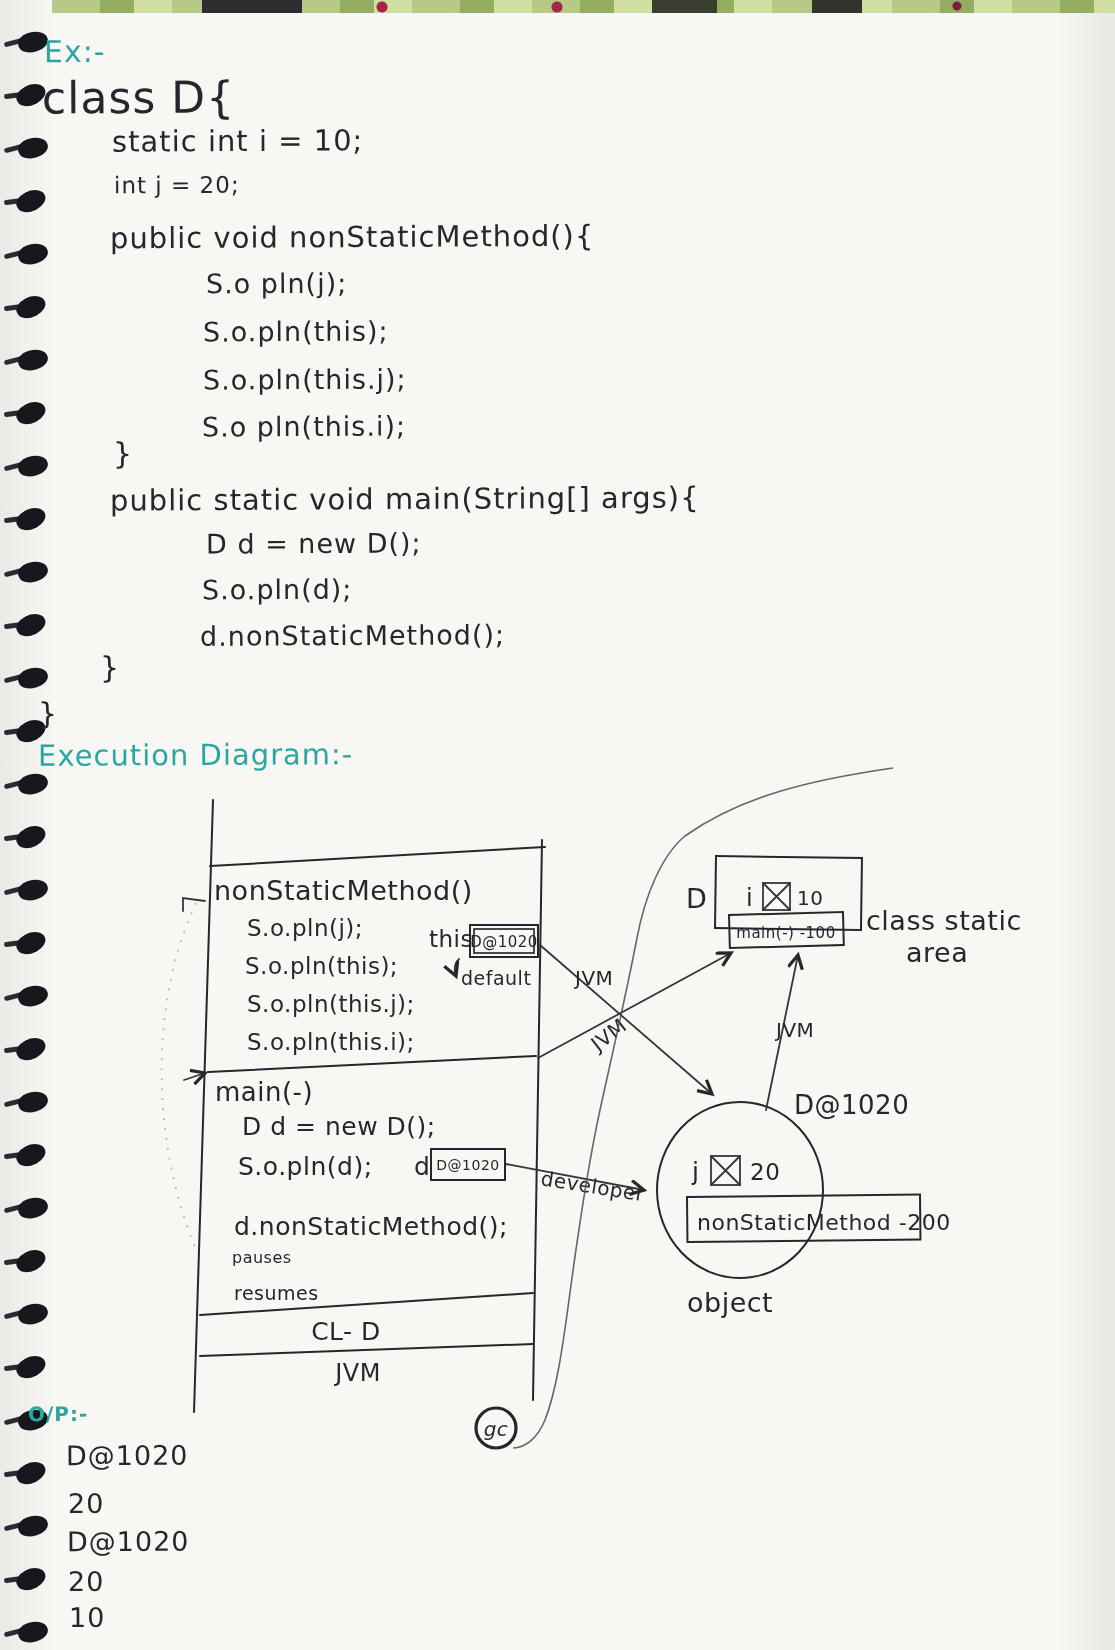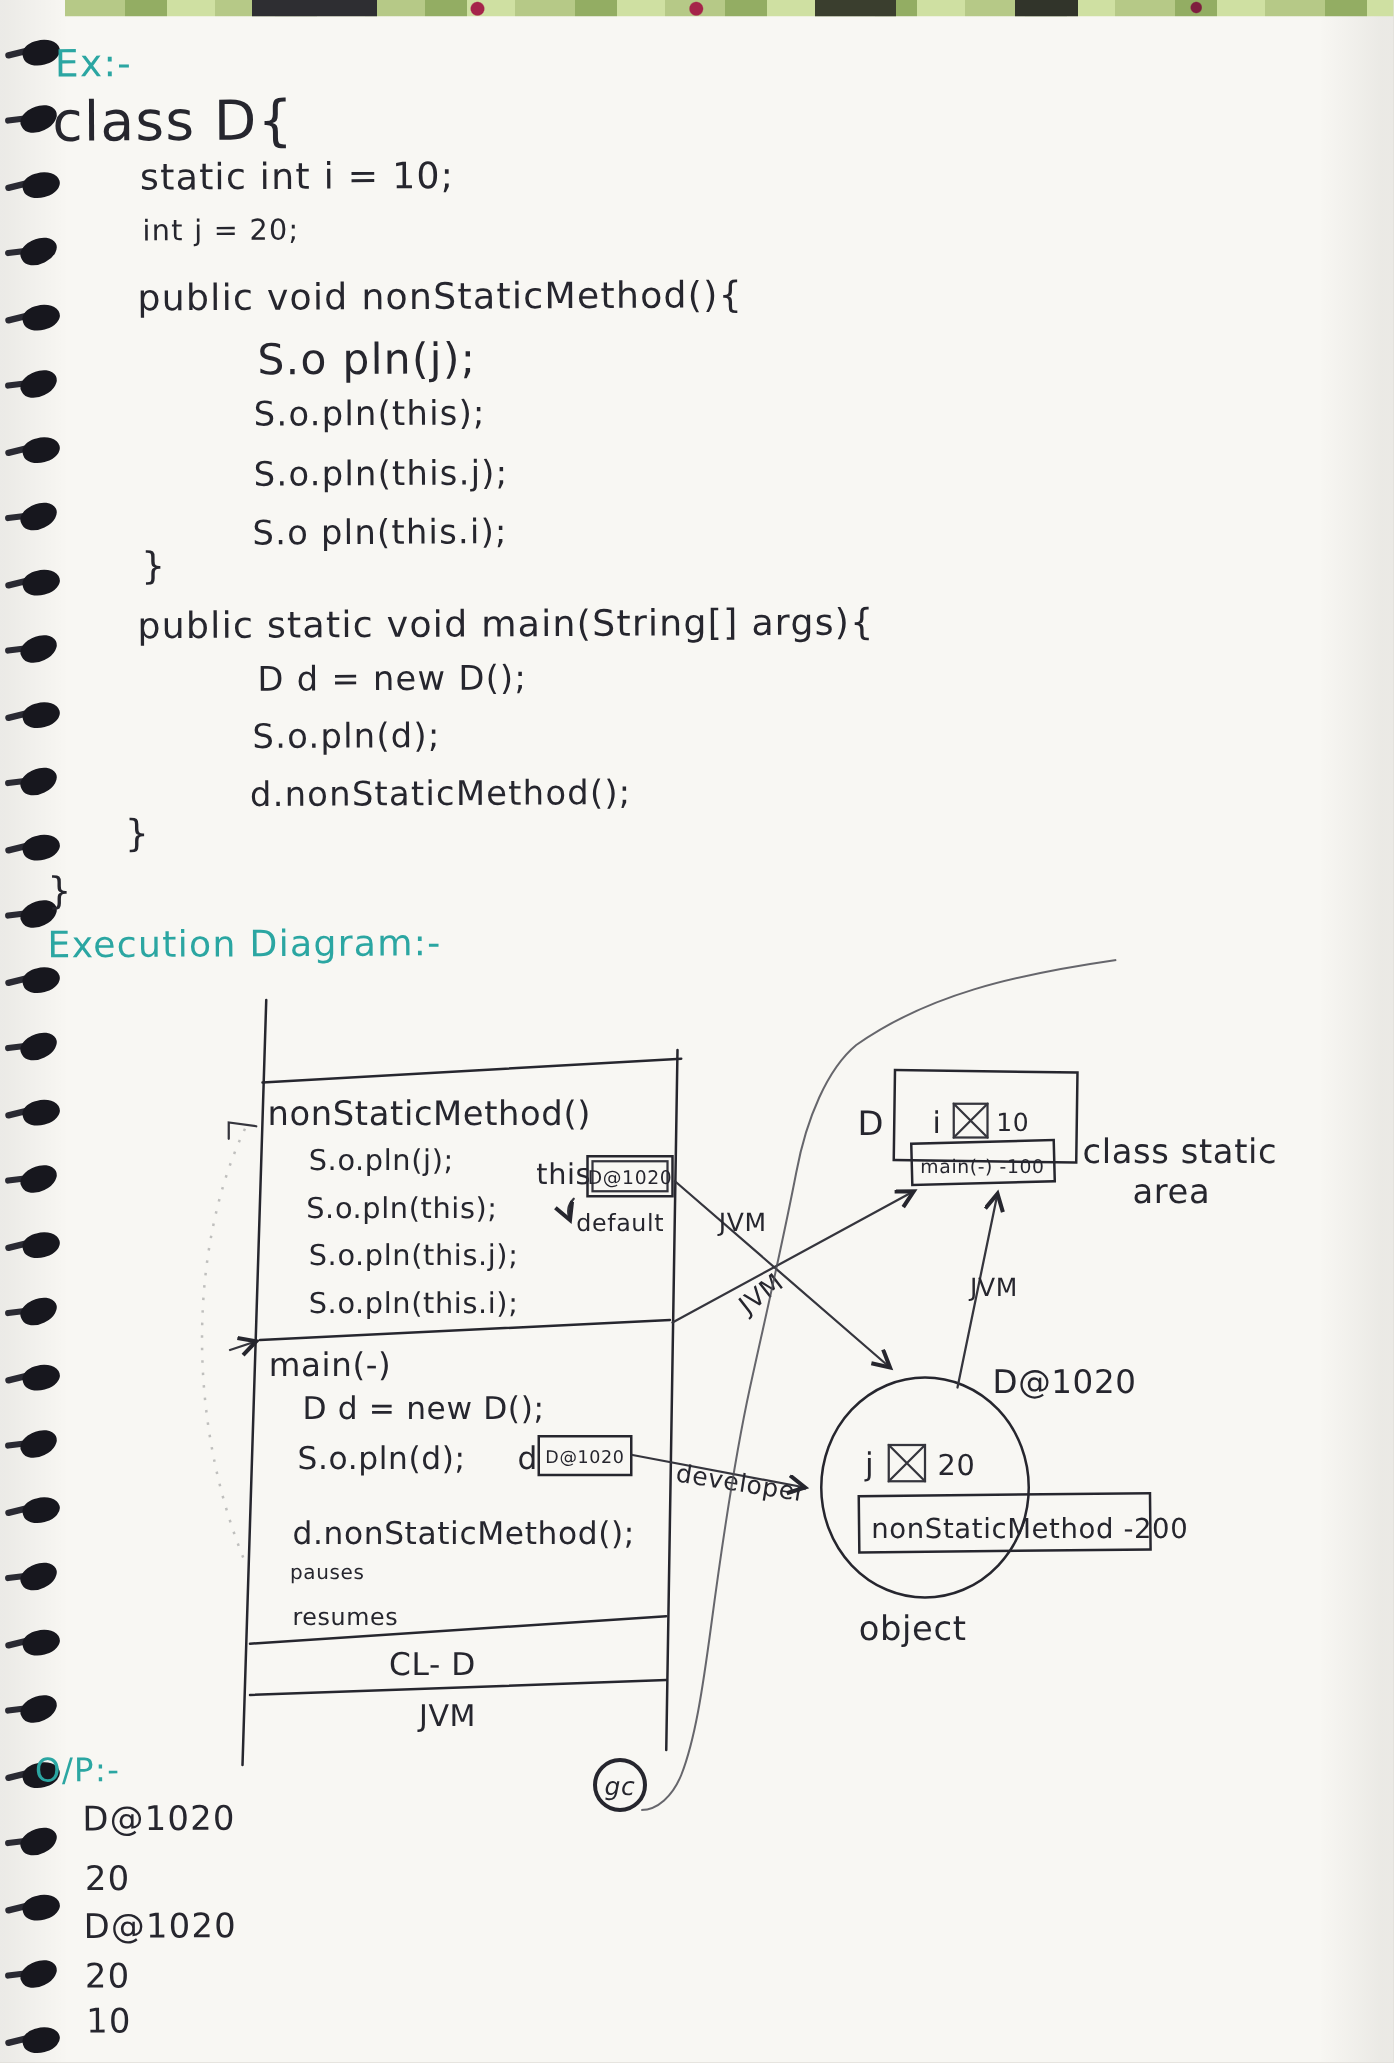--- a/index.html
+++ b/index.html
@@ -29,33 +29,33 @@
   .blob{left:14px;top:2px;width:30px;height:20px;background:#17171e;border-radius:55% 70% 60% 65%;transform:rotate(-16deg);}
   .hole.alt .blob{transform:rotate(-27deg);left:12px;}
   .hole.alt .stem{transform:rotate(-7deg);}
   .hand{position:absolute; letter-spacing:1px; white-space:nowrap; transform:rotate(-0.3deg);}
   .teal{color:#2ba6a2;}
   #ex {left:44px; top:34px; font-size:30px;}
   #c0 {left:42px; top:72px; font-size:44px;}
   #c1 {left:112px; top:124px; font-size:29px;}
   #c2 {left:114px; top:172px; font-size:23px;}
   #c3 {left:110px; top:220px; font-size:29px;}
-  #c4 {left:206px; top:268px; font-size:34px;}
+  #c4 {left:206px; top:268px; font-size:27px;}
   #c5 {left:203px; top:316px; font-size:27px;}
   #c6 {left:203px; top:364px; font-size:27px;}
   #c7 {left:202px; top:411px; font-size:27px;}
   #c8 {left:113px; top:436px; font-size:30px;}
   #c9 {left:110px; top:482px; font-size:29px;}
   #c10{left:206px; top:528px; font-size:27px;}
   #c11{left:202px; top:574px; font-size:27px;}
   #c12{left:200px; top:620px; font-size:27px;}
   #c13{left:100px; top:650px; font-size:30px;}
   #c14{left:38px;  top:696px; font-size:30px;}
   #hdg{left:38px;  top:738px; font-size:29px;}
-  #op {left:28px;  top:1402px; font-size:26px;}
+  #op {left:28px;  top:1402px; font-size:20px;font-weight:bold;}
   #v0 {left:66px;  top:1440px; font-size:27px;}
   #v1 {left:68px;  top:1488px; font-size:27px;}
   #v2 {left:67px;  top:1526px; font-size:27px;}
   #v3 {left:68px;  top:1566px; font-size:27px;}
   #v4 {left:69px;  top:1602px; font-size:27px;}
   svg.diagram{position:absolute; left:0; top:0;}
   svg.diagram text{font-family:"DejaVu Sans", sans-serif; fill:#26262e; letter-spacing:0.5px;}
   svg .ink{stroke:#26262e; stroke-width:2; fill:none; stroke-linecap:round;}
   svg .thin{stroke:#35353d; stroke-width:1.8; fill:none; stroke-linecap:round;}
   svg .faint{stroke:#4c4c54; stroke-width:1.6; fill:none; opacity:.85;}

